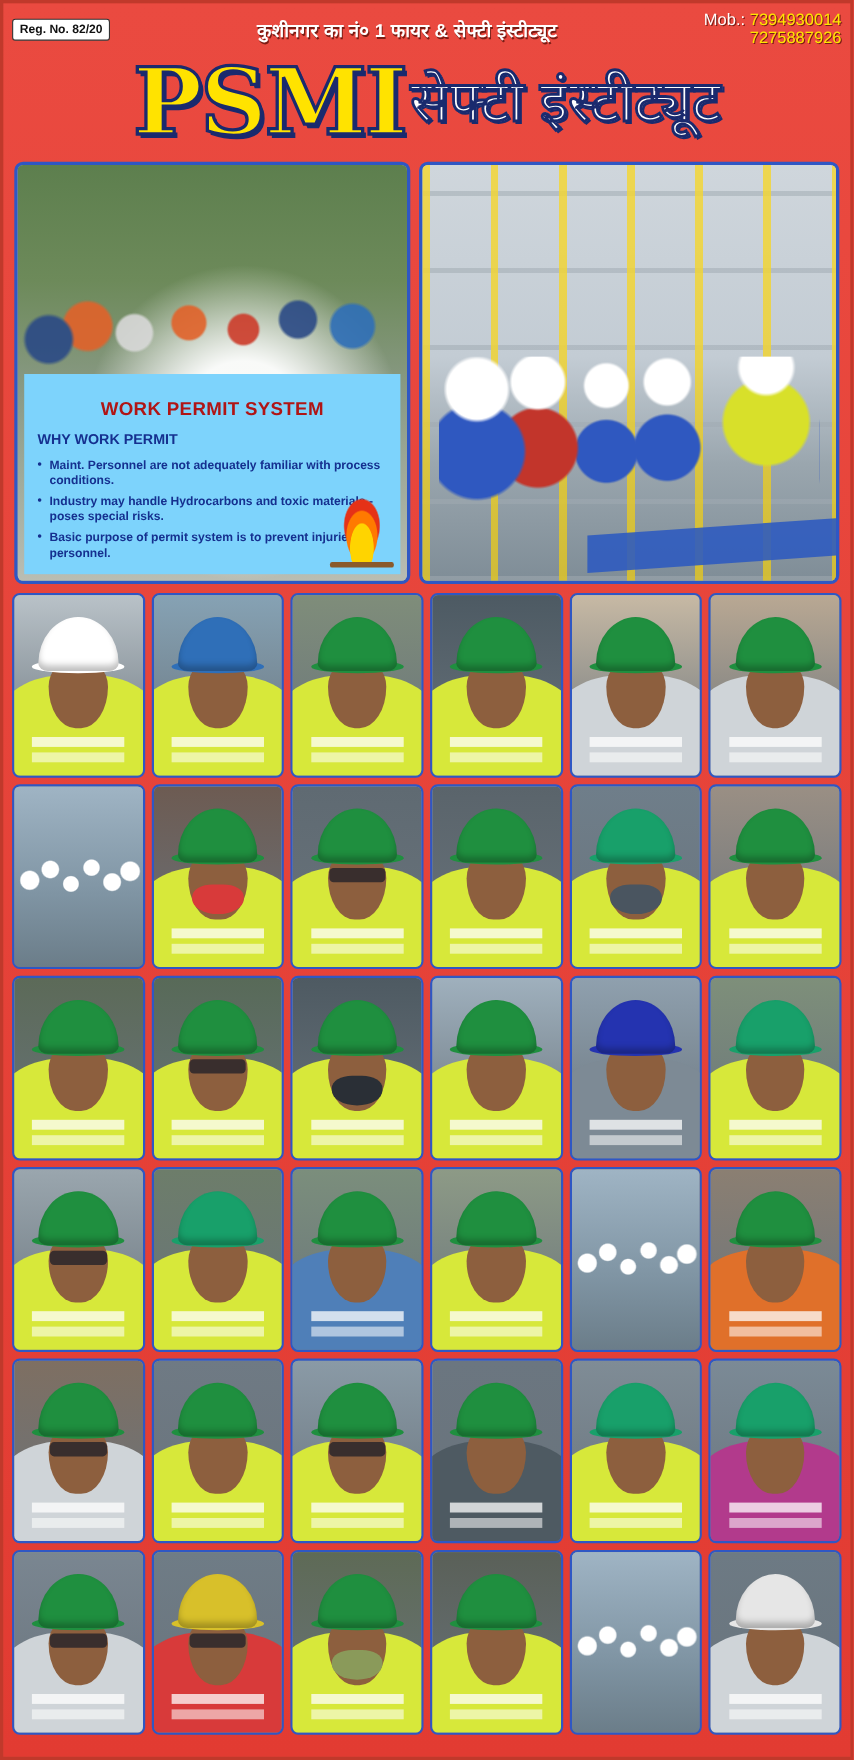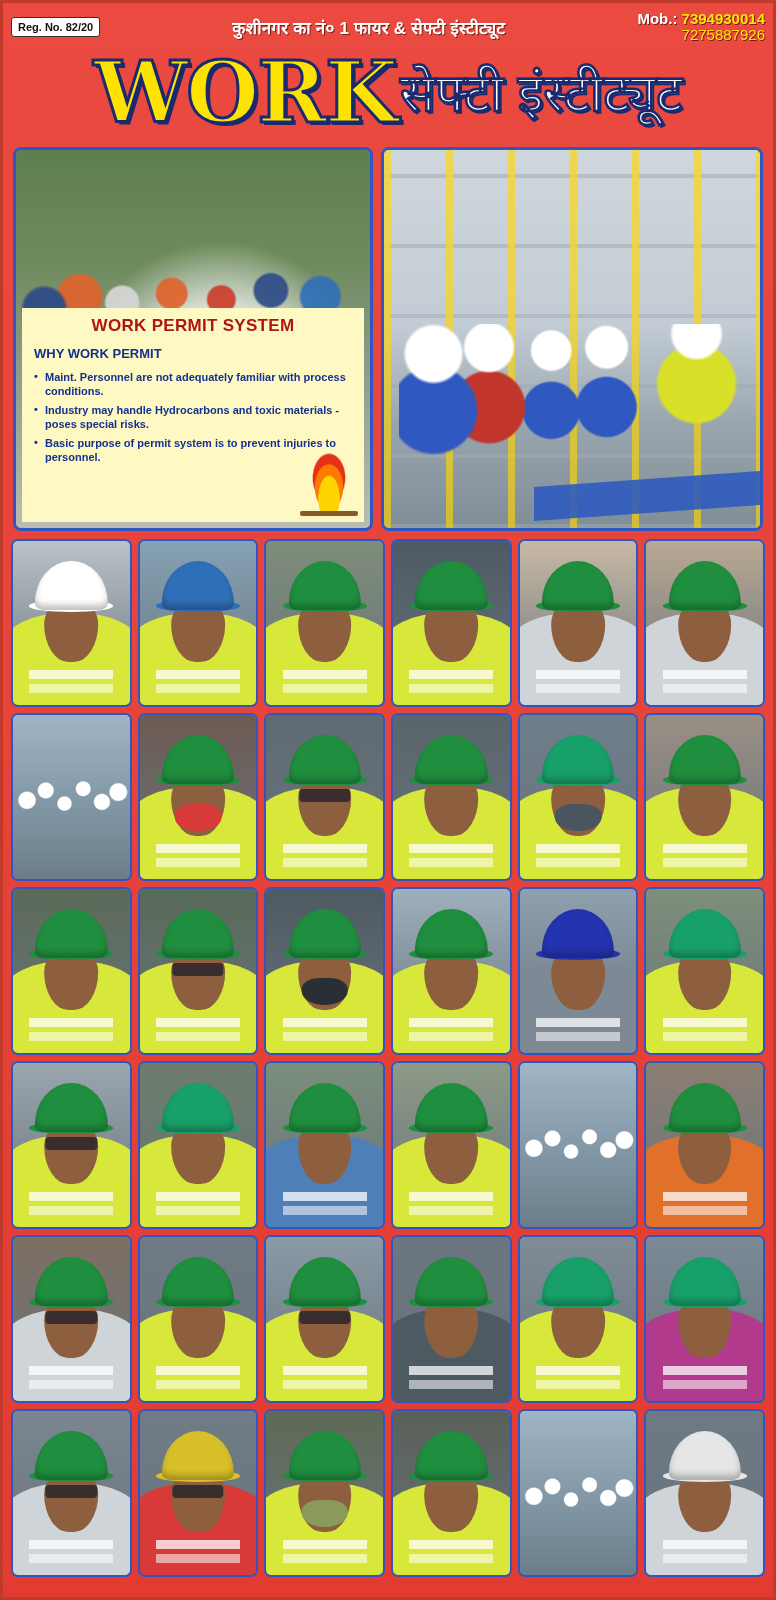--- a/index.html
+++ b/index.html
@@ -44,21 +44,21 @@
     color: #ffffff;
     letter-spacing: 0.2px;
     text-shadow: 1px 1px 0 #7a1c14;
     padding: 0 6px;
   }
   .mob-block {
     text-align: right;
     line-height: 1.05;
     white-space: nowrap;
   }
-  .mob-line1 { font-size: 15px; font-weight: bold; color: #ffe600; text-shadow: 1px 1px 0 #7a1c14; }
+  .mob-line1 { font-size: 15px; font-weight: normal; color: #ffe600; text-shadow: 1px 1px 0 #7a1c14; }
   .mob-line1 .lbl { color: #ffffff; }
   .mob-line2 { font-size: 15px; font-weight: normal; color: #ffe600; text-shadow: 1px 1px 0 #7a1c14; }
 
   .brand-row {
     display: flex;
     align-items: center;
     justify-content: center;
     height: 96px;
     margin-top: -4px;
   }
@@ -113,23 +113,23 @@
       radial-gradient(circle at 30% 56%, #d9d9d9 0 6%, transparent 7%),
       radial-gradient(circle at 44% 50%, #e2622a 0 7%, transparent 8%),
       radial-gradient(circle at 58% 54%, #cc3b2a 0 6%, transparent 7%),
       radial-gradient(circle at 72% 48%, #2b4a86 0 6%, transparent 7%),
       radial-gradient(circle at 86% 52%, #2f6fb8 0 6%, transparent 7%);
     opacity: 0.9;
   }
   .permit-card {
     position: absolute;
     left: 6px; right: 6px; bottom: 6px;
-    height: 214px;
-    background: #fef9c3;
-    padding: 8px 12px;
+    height: 182px;
+    background: #7dd3fc;
+    padding: 22px 12px;
   }
   .permit-title {
     text-align: center;
     color: #b01515;
     font-weight: bold;
     font-size: 17px;
     letter-spacing: 0.3px;
     margin-bottom: 10px;
   }
   .permit-sub {
@@ -278,21 +278,21 @@
     <div class="mob-block">
       <div class="mob-line1">
         <span class="lbl">Mob.:</span>
         <span>7394930014</span>
       </div>
       <div class="mob-line2">7275887926</div>
     </div>
   </div>
 
   <div class="brand-row">
-    <div class="brand-psmi">WORK</div>
+    <div class="brand-psmi">PSMI</div>
     <div class="brand-hindi">सेफ्टी इंस्टीट्यूट</div>
   </div>
 
   <div class="top-photos">
     <div class="photo-frame tp-left">
       <div class="fire-scene">
         <div class="people"></div>
       </div>
       <div class="permit-card">
         <div class="permit-title">WORK PERMIT SYSTEM</div>

